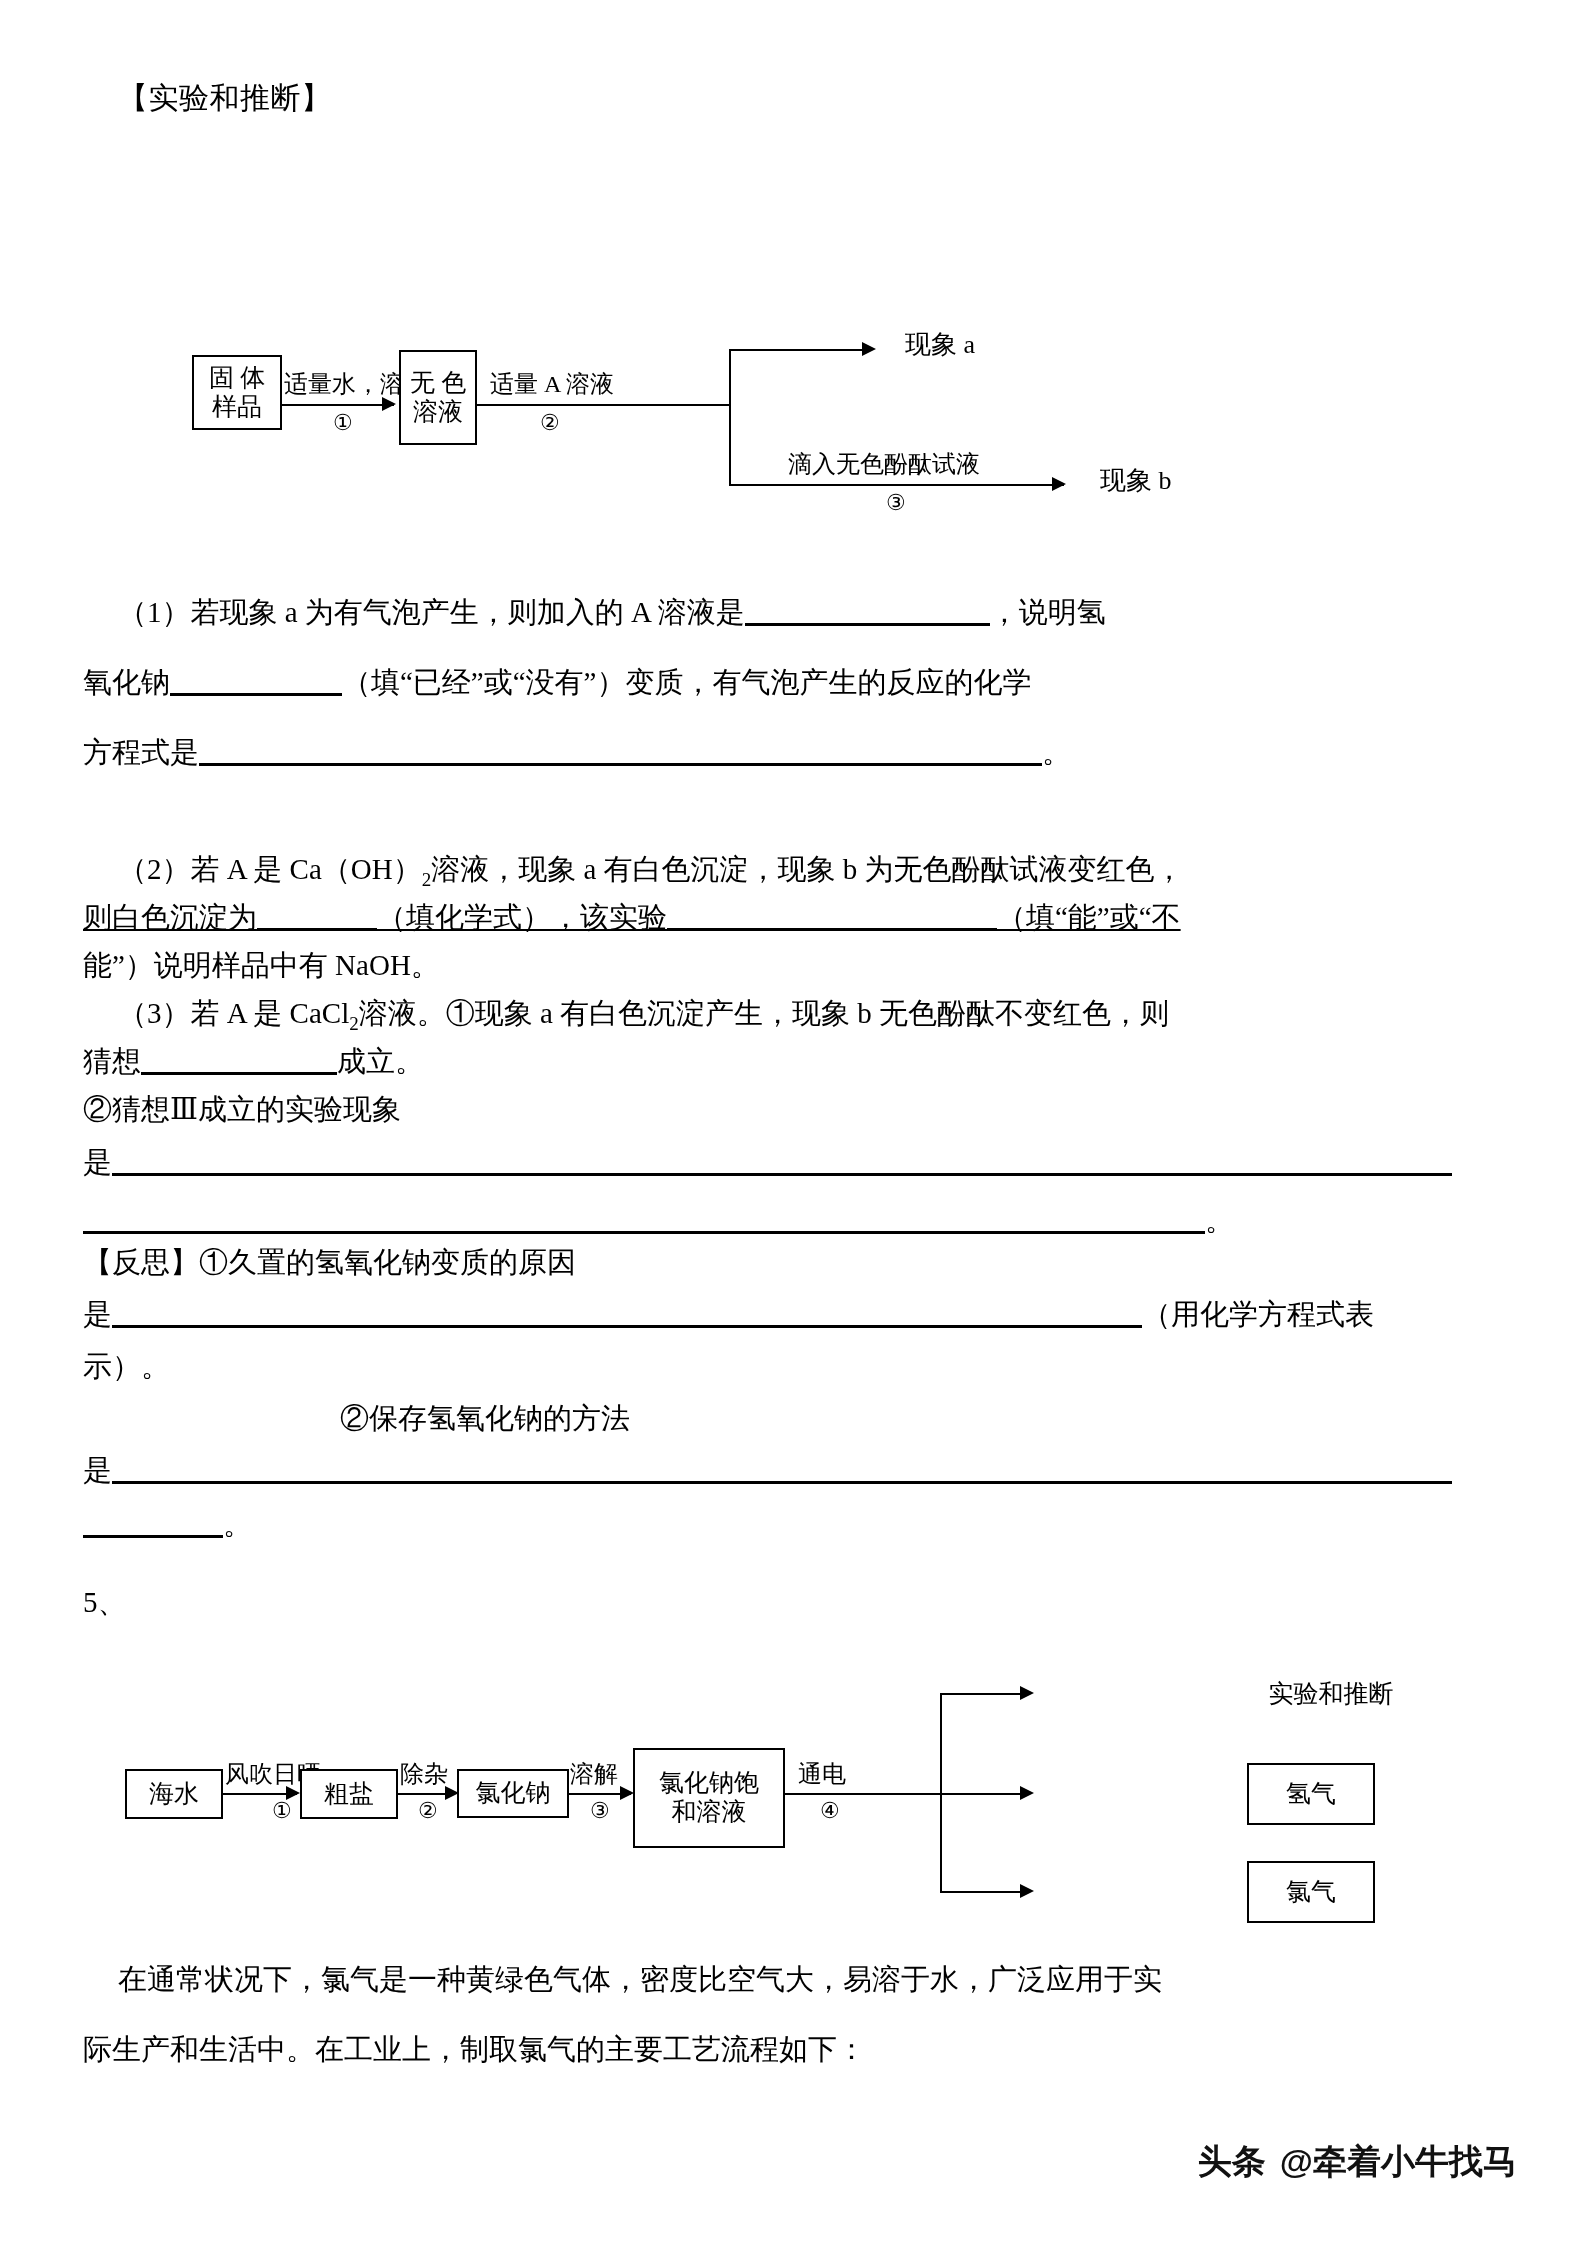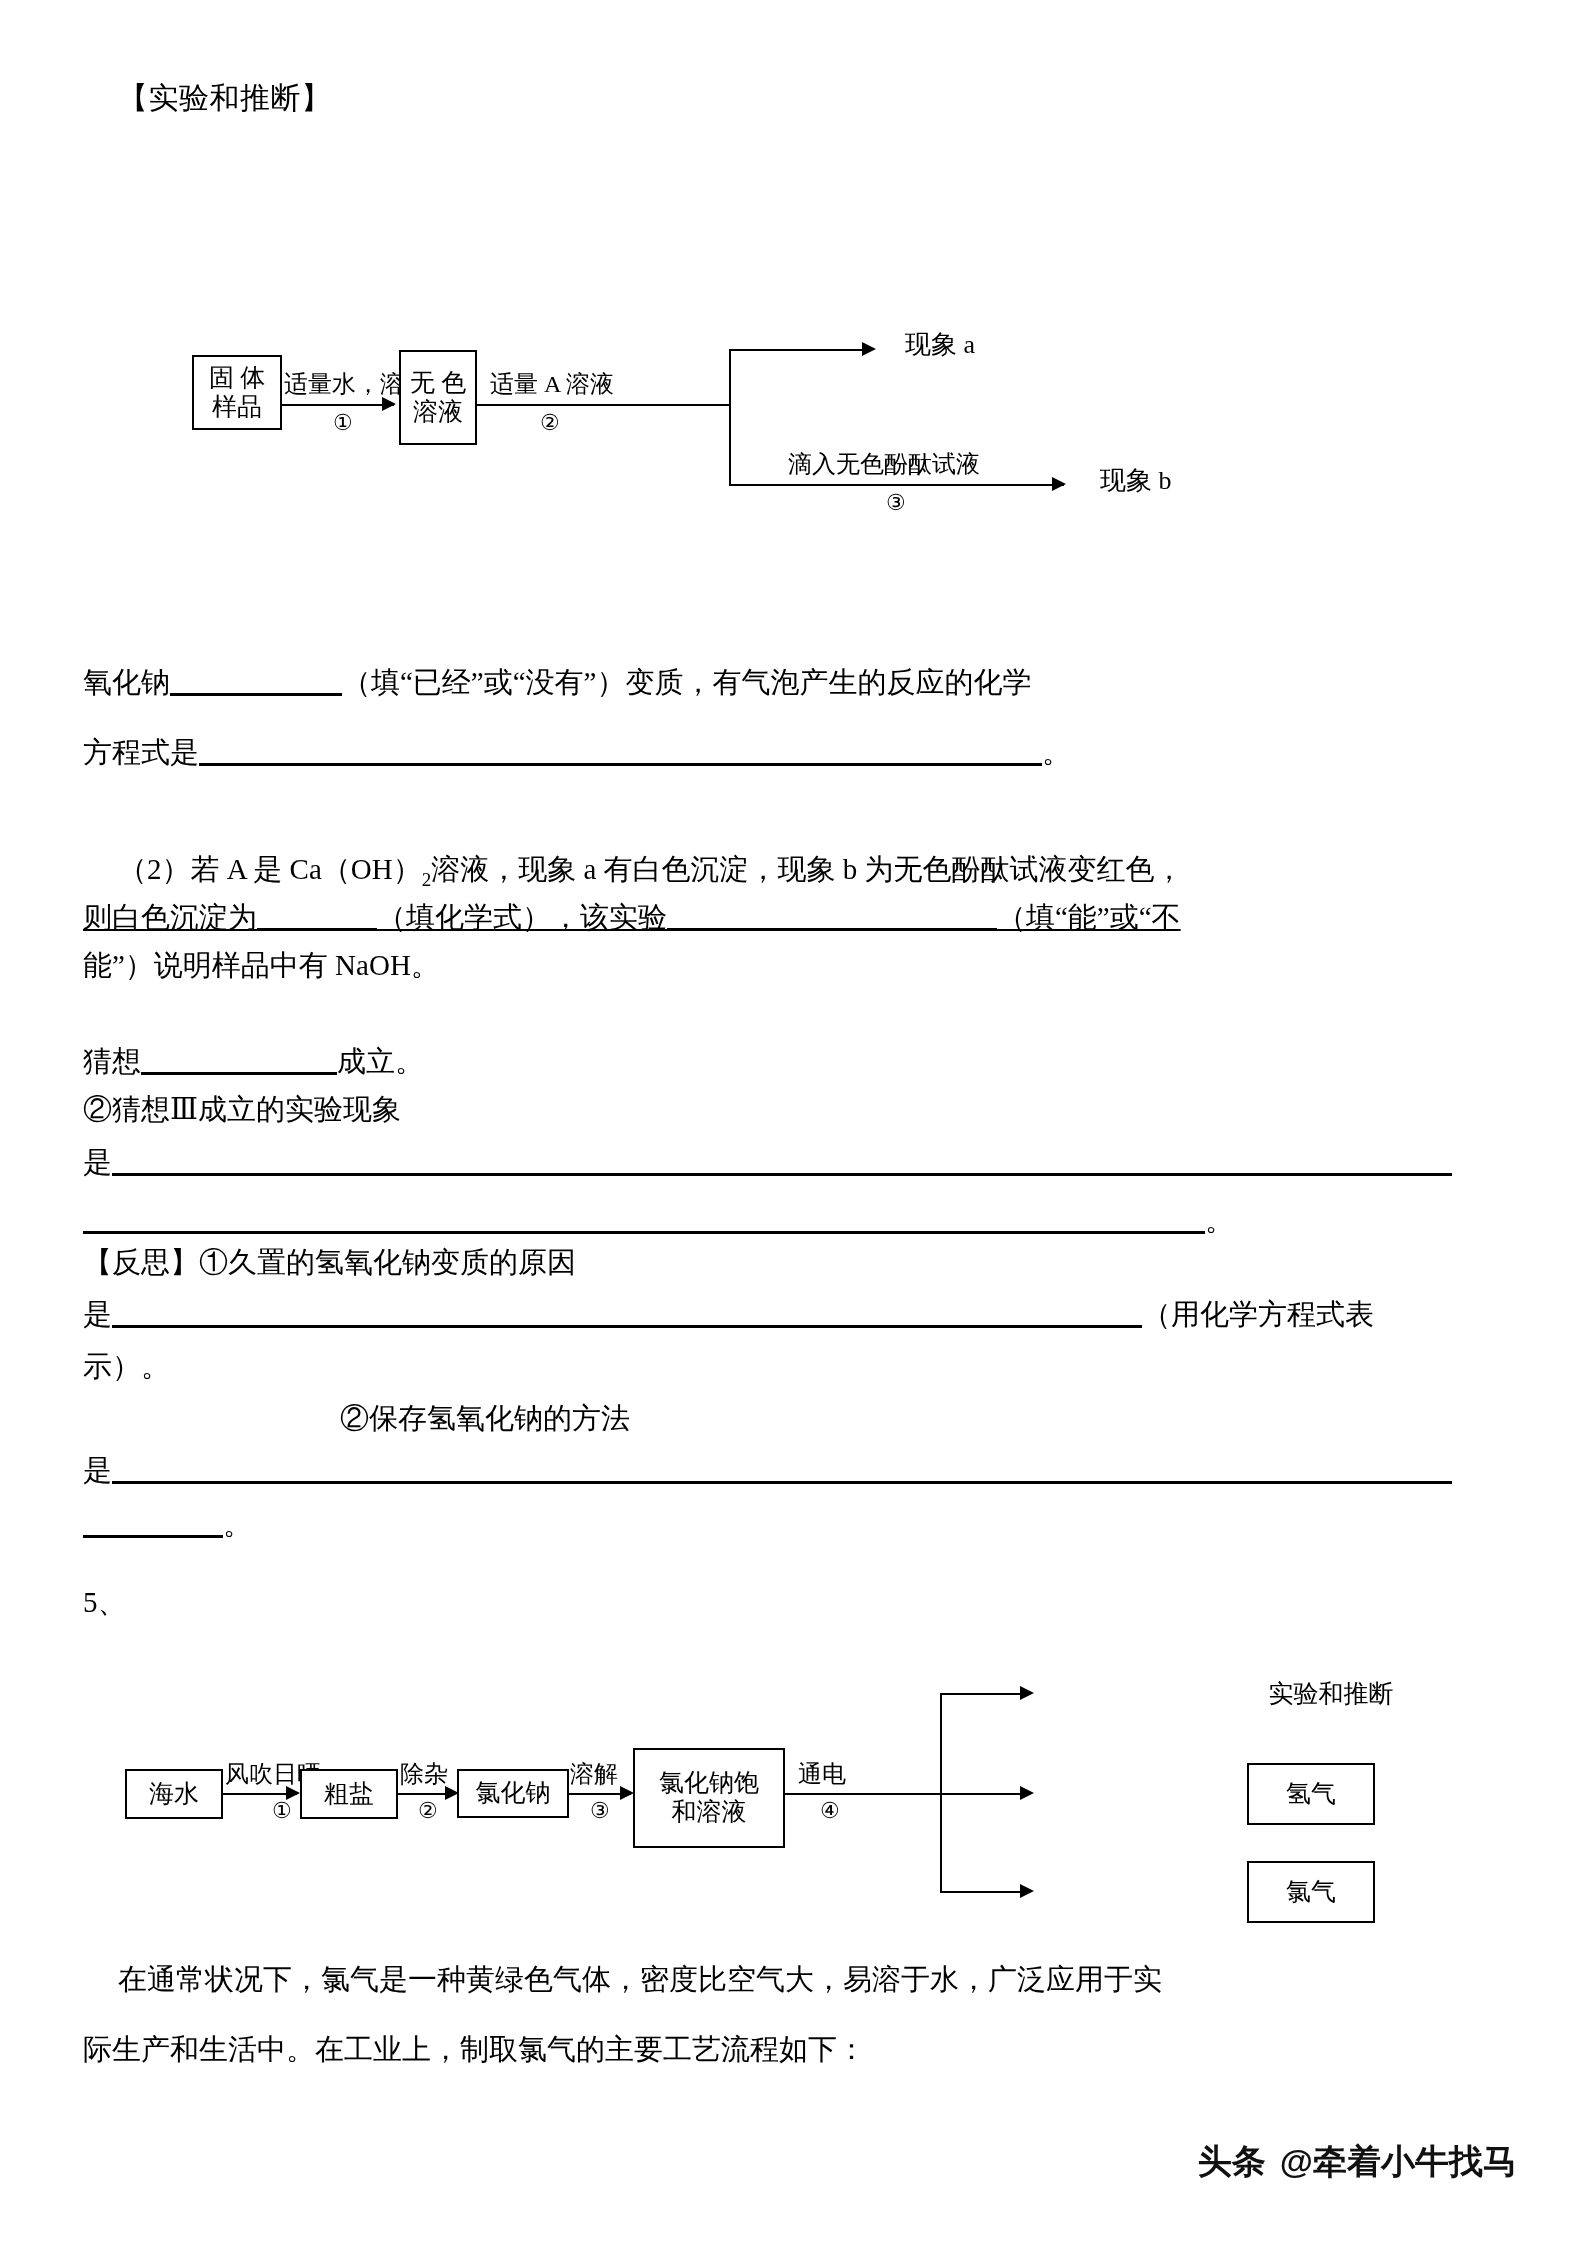--- a/index.html
+++ b/index.html
@@ -156,20 +156,23 @@
     <div class="arrow" style="left:862px; top:342px;"></div>
     <div class="fend" style="left:905px; top:332px;">现象 a</div>
 
     <div class="hline" style="left:729px; top:484px; width:335px;"></div>
     <div class="arrow" style="left:1052px; top:477px;"></div>
     <div class="flabel" style="left:788px; top:452px;">滴入无色酚酞试液</div>
     <div class="fnum" style="left:886px; top:492px;">③</div>
     <div class="fend" style="left:1100px; top:468px;">现象 b</div>
   </div>
 
+  <div class="para" style="left:118px; top:598px;">
+    <span>（1）若现象 a 为有气泡产生，则加入的 A 溶液是</span><span class="blank" style="width:245px;"></span><span>，说明氢</span>
+  </div>
 
   <div class="para" style="left:83px; top:668px;">
     <span>氧化钠</span><span class="blank" style="width:172px;"></span><span>（填“已经”或“没有”）变质，有气泡产生的反应的化学</span>
   </div>
 
   <div class="para" style="left:83px; top:738px;">
     <span>方程式是</span><span class="blank" style="width:843px;"></span><span>。</span>
   </div>
 
   <div class="para" style="left:118px; top:855px;">
@@ -177,20 +180,23 @@
   </div>
 
   <div class="para" style="left:83px; top:903px;text-decoration:underline;">
     <span>则白色沉淀为</span><span class="blank" style="width:120px;"></span><span>（填化学式），该实验</span><span class="blank" style="width:330px;"></span><span>（填“能”或“不</span>
   </div>
 
   <div class="para" style="left:83px; top:951px;">
     <span>能”）说明样品中有 NaOH。</span>
   </div>
 
+  <div class="para" style="left:118px; top:999px;">
+    <span>（3）若 A 是 CaCl</span><span class="sub">2</span><span>溶液。①现象 a 有白色沉淀产生，现象 b 无色酚酞不变红色，则</span>
+  </div>
 
   <div class="para" style="left:83px; top:1047px;">
     <span>猜想</span><span class="blank" style="width:196px;"></span><span>成立。</span>
   </div>
 
   <div class="para" style="left:83px; top:1095px;">
     <span>②猜想Ⅲ成立的实验现象</span>
   </div>
 
   <div class="para" style="left:83px; top:1148px;">

